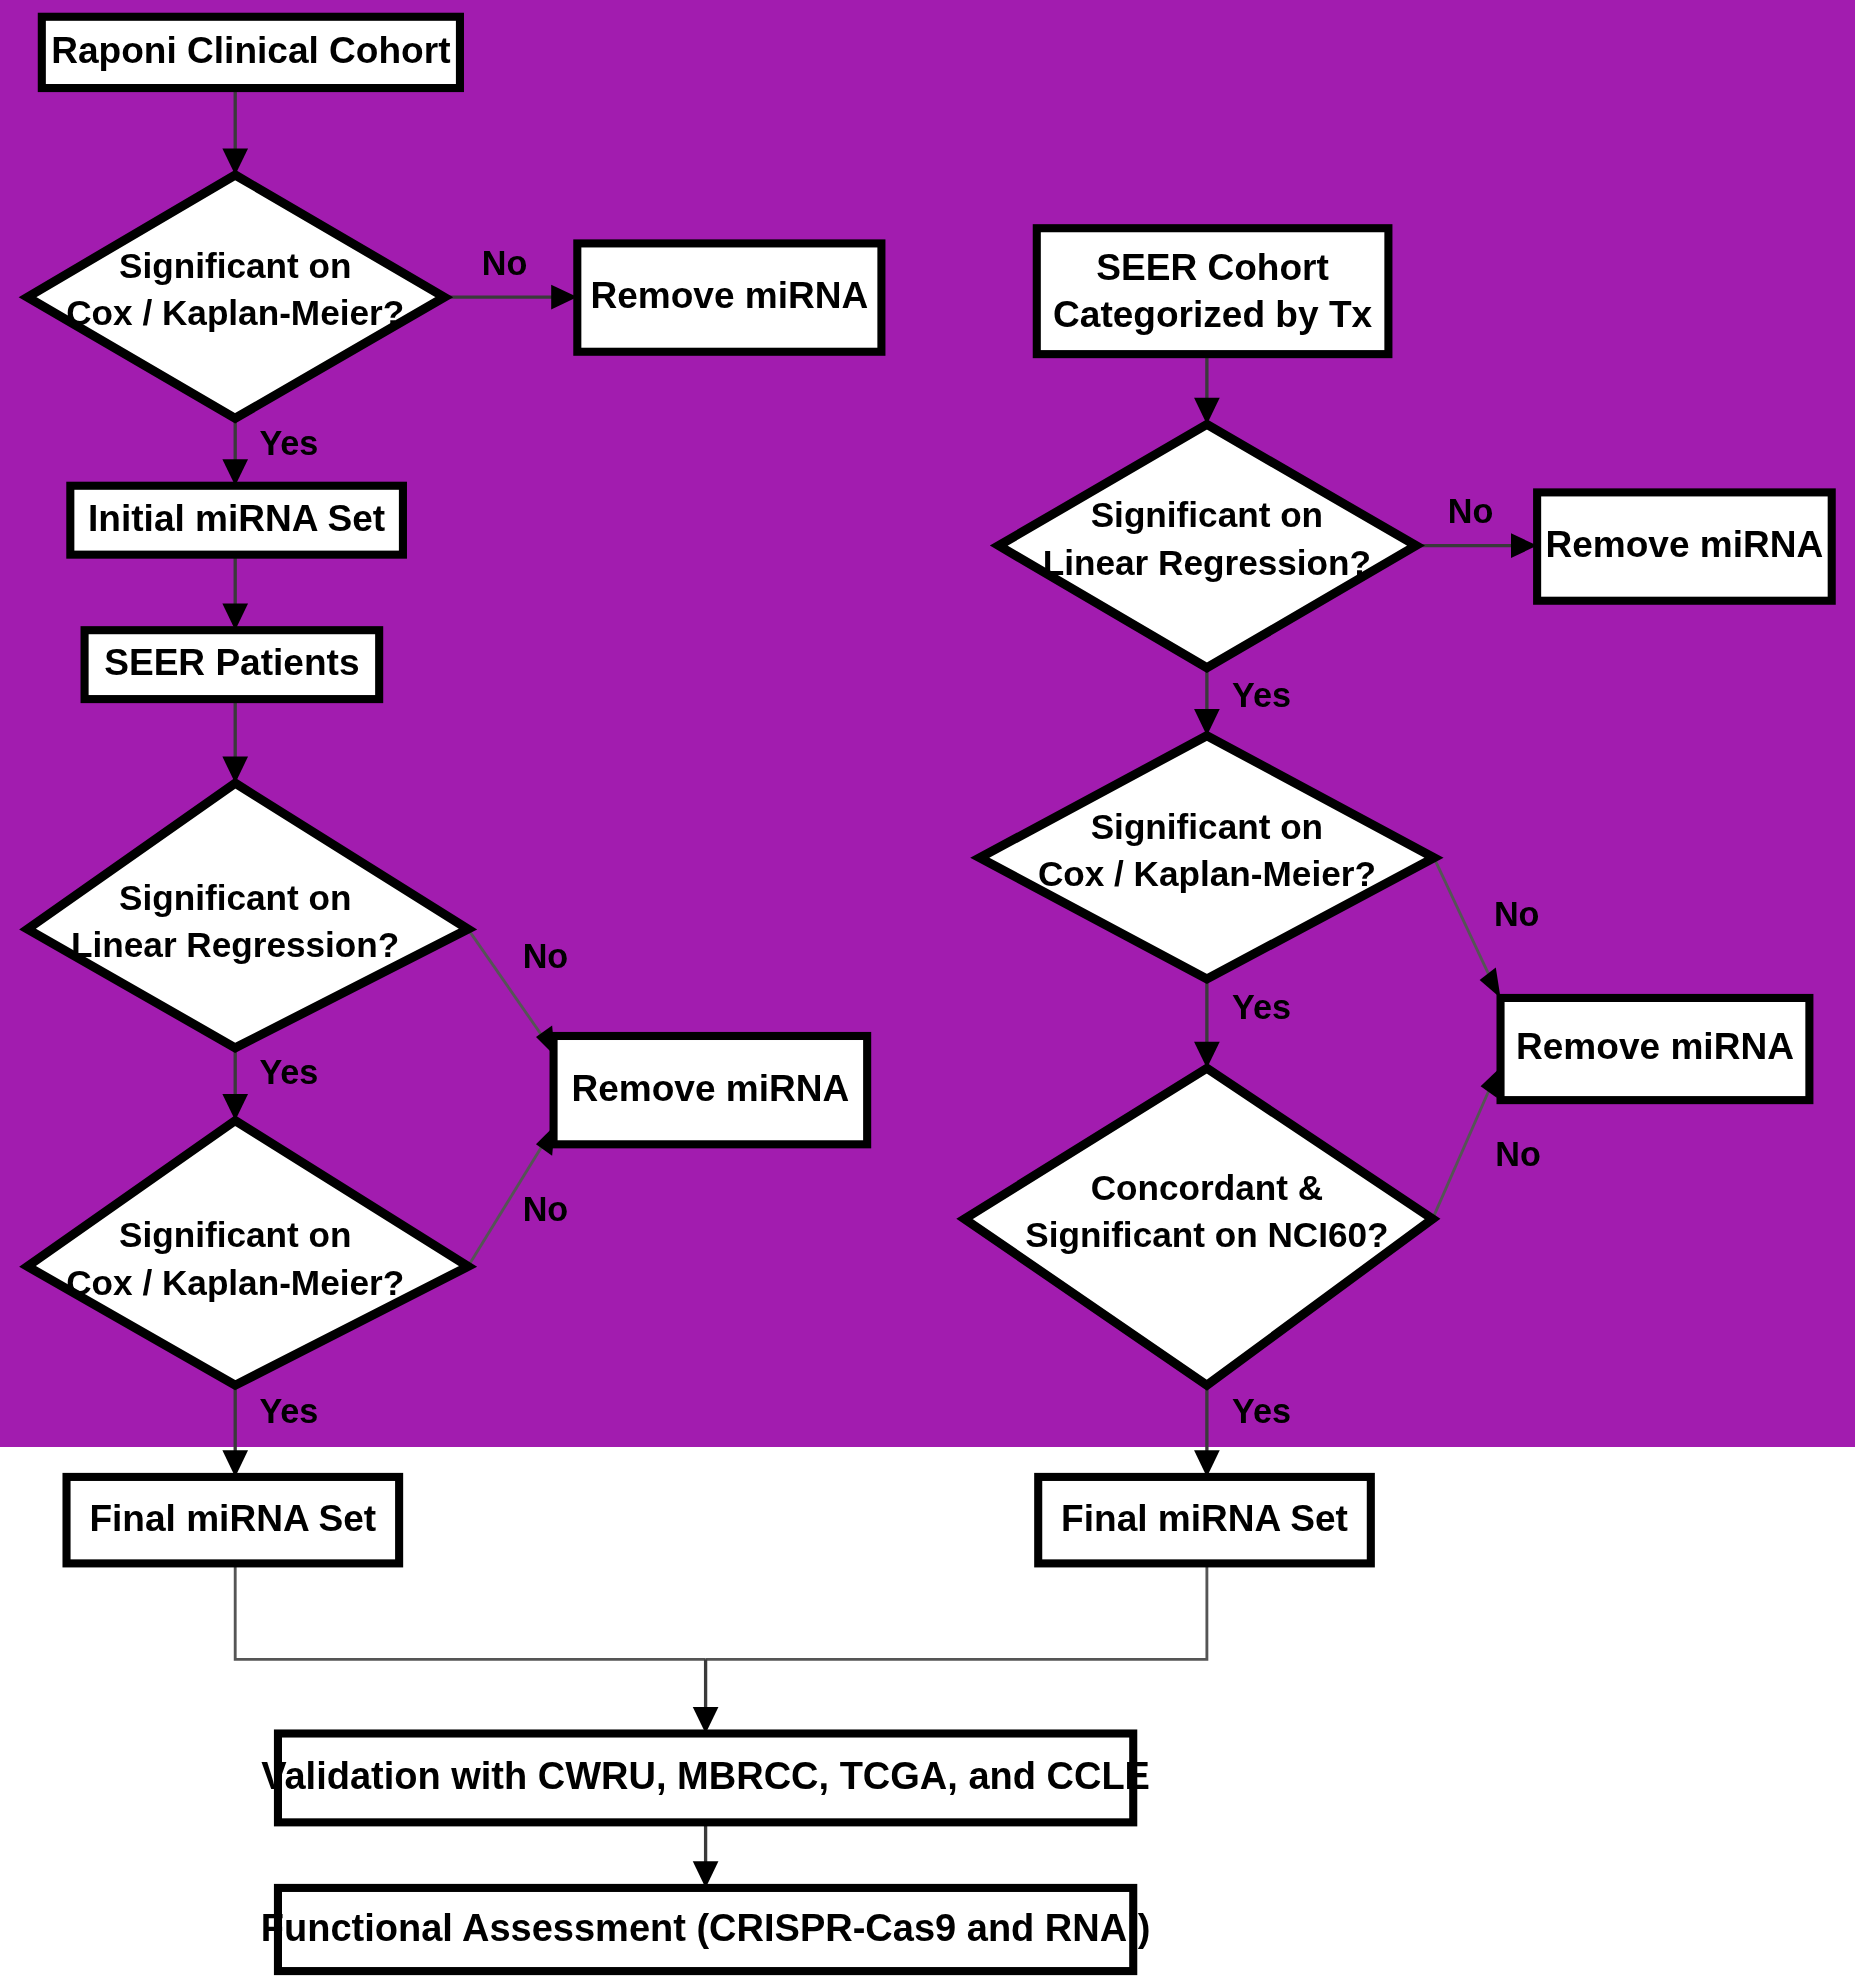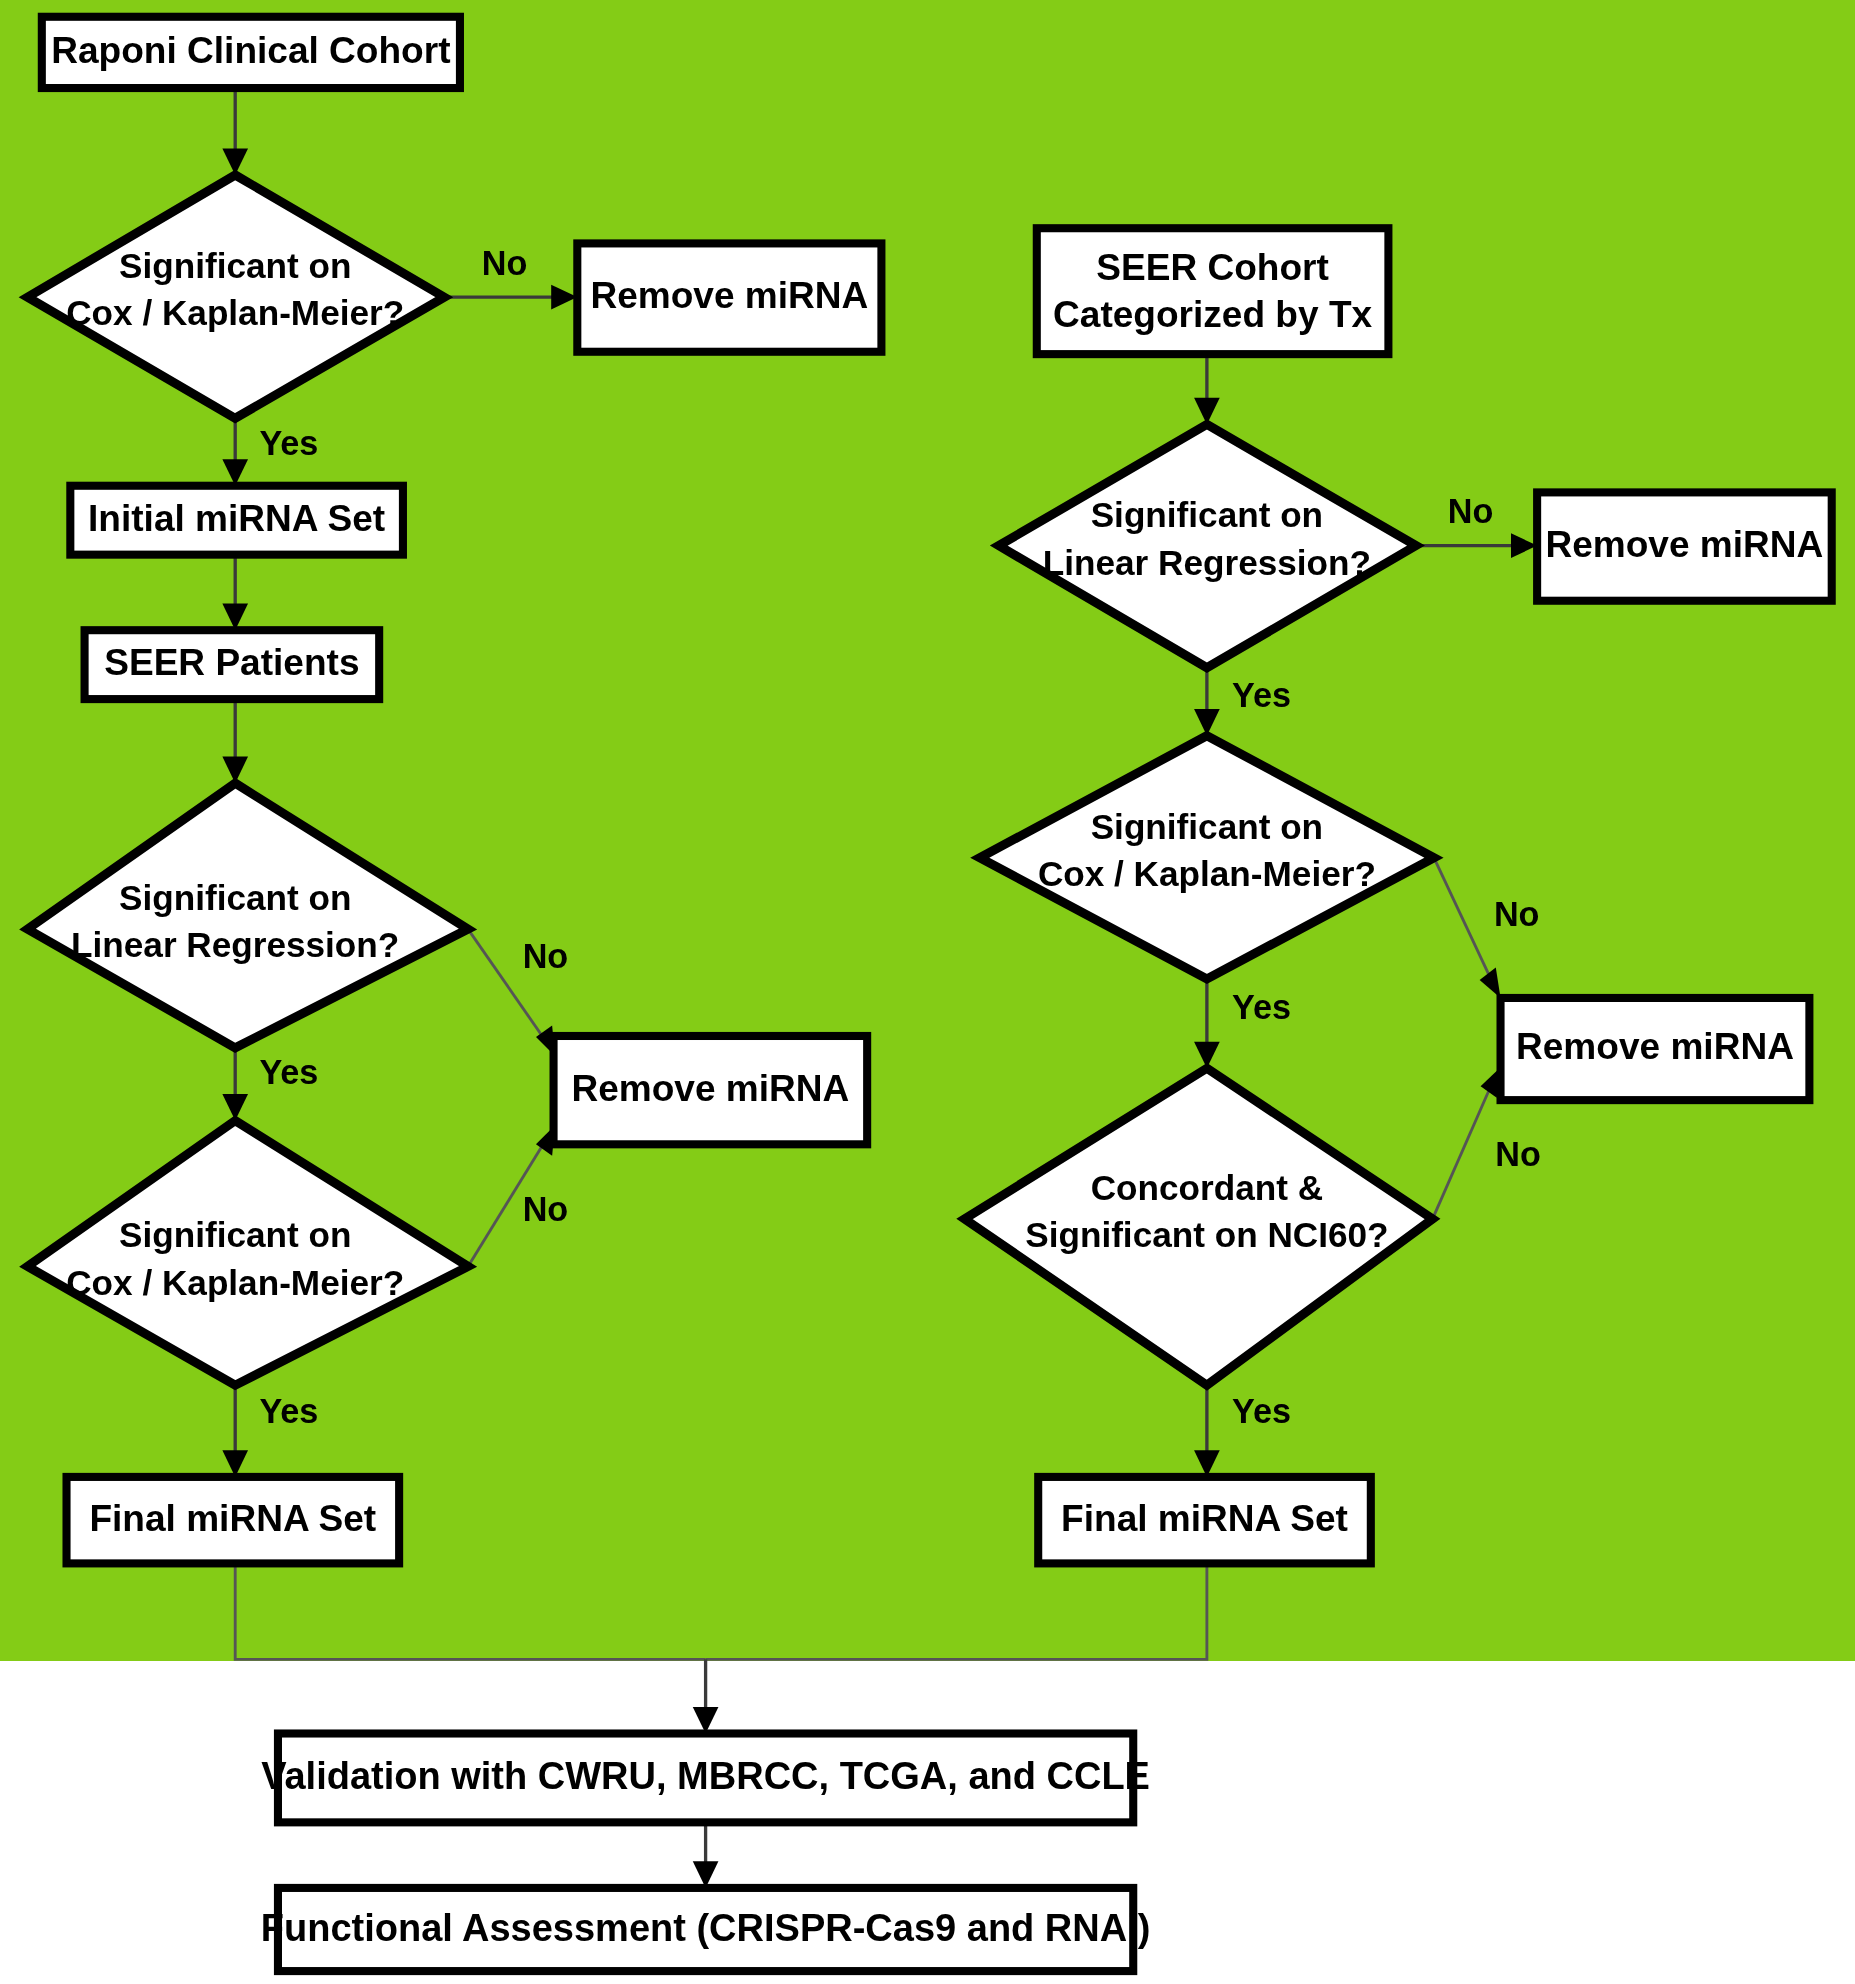--- a/index.html
+++ b/index.html
@@ -9,22 +9,22 @@
   }
   body {
     width: 1855px;
     height: 1985px;
     font-family: "Liberation Sans", sans-serif;
     overflow: hidden;
   }
   #flow-root {
     position: relative;
     width: 1855px;
-    height: 1661px;
-    background: #84cc16;
+    height: 1447px;
+    background: #a21caf;
   }
   svg#flow-svg {
     display: block;
     width: 1855px;
     height: 1985px;
   }
   .node-rect {
     fill: #ffffff;
     stroke: #000000;
     stroke-width: 17;

